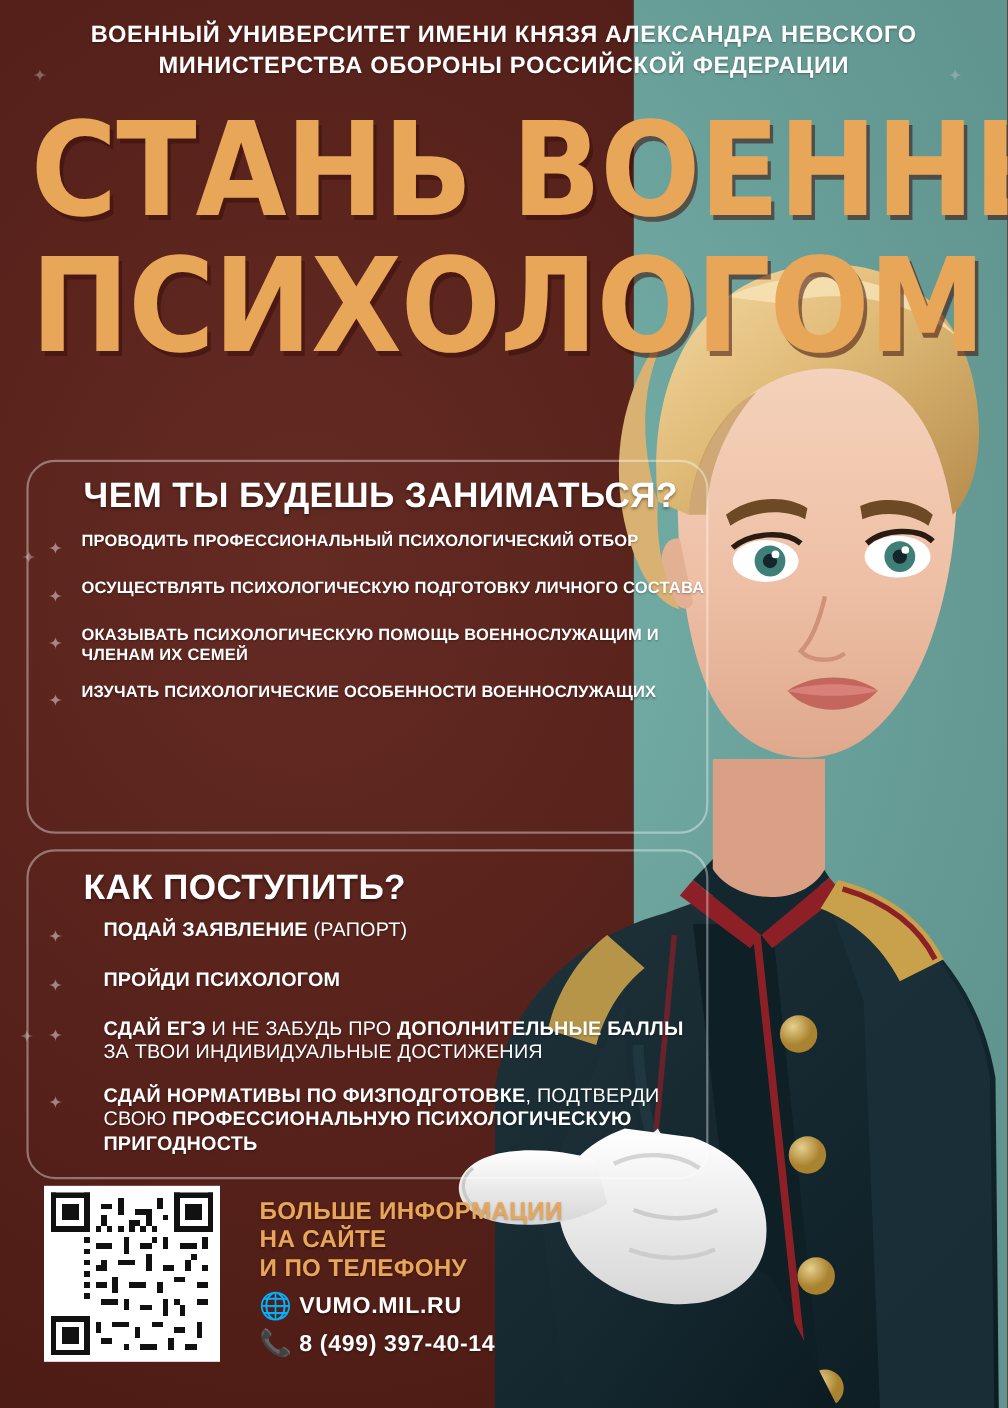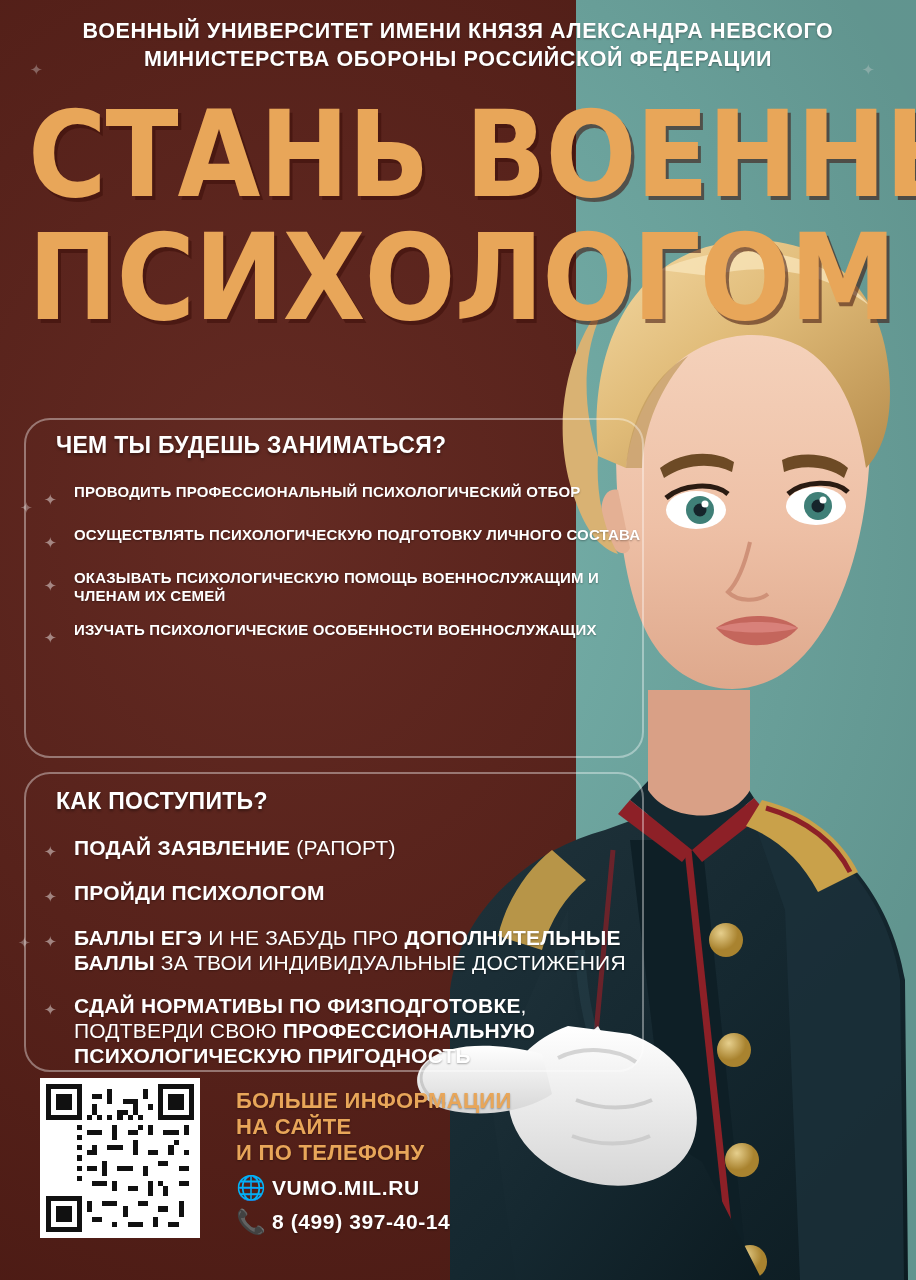--- a/index.html
+++ b/index.html
@@ -87,24 +87,24 @@
     border: 2px solid rgba(255,255,255,0.38);
     border-radius: 26px;
     z-index: 5;
     background: transparent;
   }
   .card-what { top: 418px; width: 620px; height: 340px; }
   .card-how  { top: 772px; width: 620px; height: 300px; }
 
   .section-title {
     position: absolute;
-    left: 56px;
+    left: 76px;
     color: #ffffff;
     font-weight: bold;
-    font-size: 23px;
+    font-size: 32px;
     letter-spacing: 0.3px;
     z-index: 8;
     text-shadow: 0 2px 3px rgba(0,0,0,0.4);
   }
   .title-what { top: 432px; }
   .title-how  { top: 788px; }
 
   .bullets {
     position: absolute;
     left: 44px;
@@ -131,21 +131,21 @@
   }
   .bullet-text {
     color: #ffffff;
     font-size: 15px;
     font-weight: bold;
     line-height: 1.20;
     letter-spacing: 0.2px;
     text-shadow: 0 1px 2px rgba(0,0,0,0.32);
   }
   .bullets-how .bullet { margin-bottom: 18px; }
-  .bullets-how .bullet-text { font-size: 21px; font-weight: normal; }
+  .bullets-how .bullet-text { font-size: 18px; font-weight: normal; margin-left: 20px; }
   .bullets-how .bullet-text b { font-weight: bold; }
 
   
   .illustration {
     position: absolute;
     left: 330px; top: 150px;
     width: 586px; height: 1130px;
     z-index: 4;
     pointer-events: none;
   }
@@ -349,21 +349,21 @@
     <div class="bullet">
       <div class="bullet-mark">✦</div>
       <div class="bullet-text"><b>ПОДАЙ ЗАЯВЛЕНИЕ</b> (РАПОРТ)</div>
     </div>
     <div class="bullet">
       <div class="bullet-mark">✦</div>
       <div class="bullet-text"><b>ПРОЙДИ ПСИХОЛОГОМ</b></div>
     </div>
     <div class="bullet">
       <div class="bullet-mark">✦</div>
-      <div class="bullet-text"><b>БАЛЛЫ ЕГЭ</b> И НЕ ЗАБУДЬ ПРО <b>ДОПОЛНИТЕЛЬНЫЕ БАЛЛЫ</b> ЗА ТВОИ ИНДИВИДУАЛЬНЫЕ ДОСТИЖЕНИЯ</div>
+      <div class="bullet-text"><b>СДАЙ ЕГЭ</b> И НЕ ЗАБУДЬ ПРО <b>ДОПОЛНИТЕЛЬНЫЕ БАЛЛЫ</b> ЗА ТВОИ ИНДИВИДУАЛЬНЫЕ ДОСТИЖЕНИЯ</div>
     </div>
     <div class="bullet">
       <div class="bullet-mark">✦</div>
       <div class="bullet-text"><b>СДАЙ НОРМАТИВЫ ПО ФИЗПОДГОТОВКЕ</b>, ПОДТВЕРДИ СВОЮ <b>ПРОФЕССИОНАЛЬНУЮ ПСИХОЛОГИЧЕСКУЮ ПРИГОДНОСТЬ</b></div>
     </div>
   </div>
 
   <div class="qr">
     <svg viewBox="0 0 29 29" shape-rendering="crispEdges">
       <rect width="29" height="29" fill="#ffffff"></rect>

